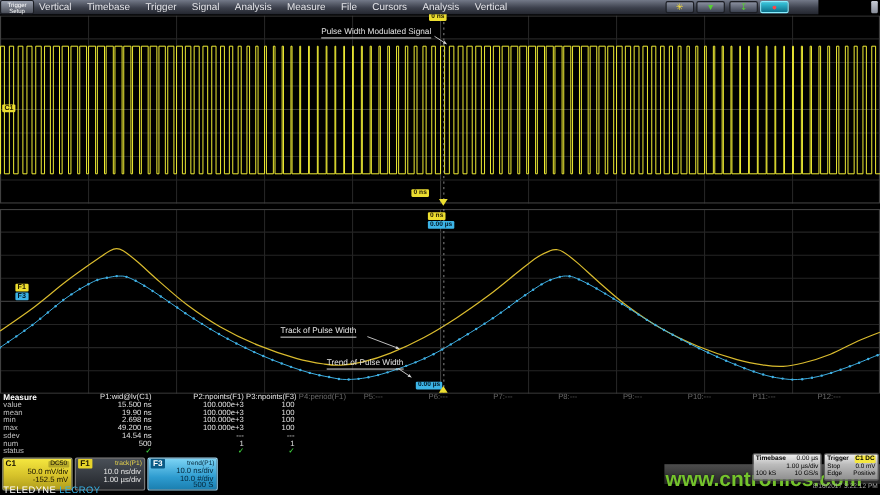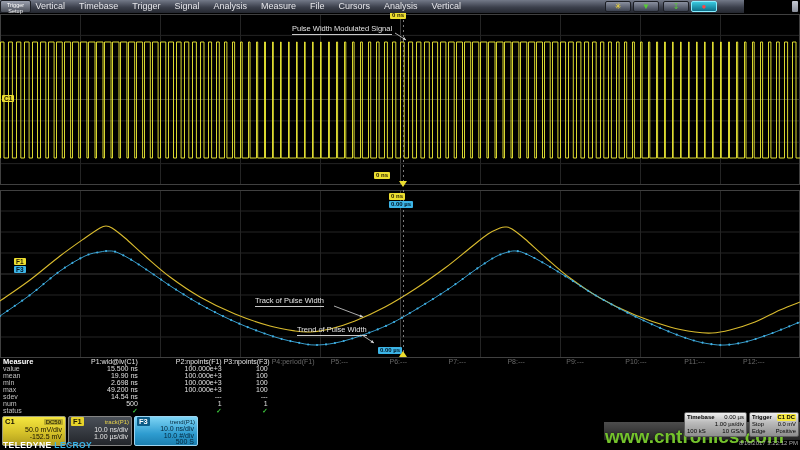--- a/index.html
+++ b/index.html
@@ -59,21 +59,21 @@
 
   .sumbox{position:absolute;top:412px;height:25px;border:1px solid #5e5e5e;border-radius:2px;z-index:10;
     background:linear-gradient(#f0f0f0,#bcbcbc 40%,#8f8f8f);color:#000;font-size:6px;padding:1px 2px}
   .sb-row{display:flex;justify-content:space-between;line-height:7px;white-space:nowrap}
   .sb-row.r{justify-content:flex-end}
   .sb-title{font-weight:bold}
   .trig-chip{background:#f5e73f;border-radius:1px;padding:0 1px;font-weight:bold}
   .tb{left:684px;width:63px}
   .tg{left:749px;width:50px;font-size:5.8px}
 
-  .logo{position:absolute;left:3px;top:440px;font-size:8.5px;font-weight:bold;letter-spacing:.4px;z-index:10;white-space:nowrap}
+  .logo{position:absolute;left:3px;top:440px;font-size:8.5px;font-weight:normal;letter-spacing:.4px;z-index:10;white-space:nowrap}
   .logo-1{color:#fff}
   .logo-2{color:#38b4e8}
   .timestamp{position:absolute;right:2px;top:440px;font-size:6px;color:#a8a8a8;z-index:10}
 
   .wm-band{position:absolute;left:604px;top:422px;width:196px;height:18px;z-index:4;opacity:.5;
     background:linear-gradient(#9a9a9a,#4a4a4a)}
   .wm{position:absolute;left:605px;top:426px;font-size:19px;font-weight:bold;color:#74c32c;z-index:6;white-space:nowrap;
     text-shadow:0 0 2px rgba(0,0,0,.6)}
 </style>
 </head>

